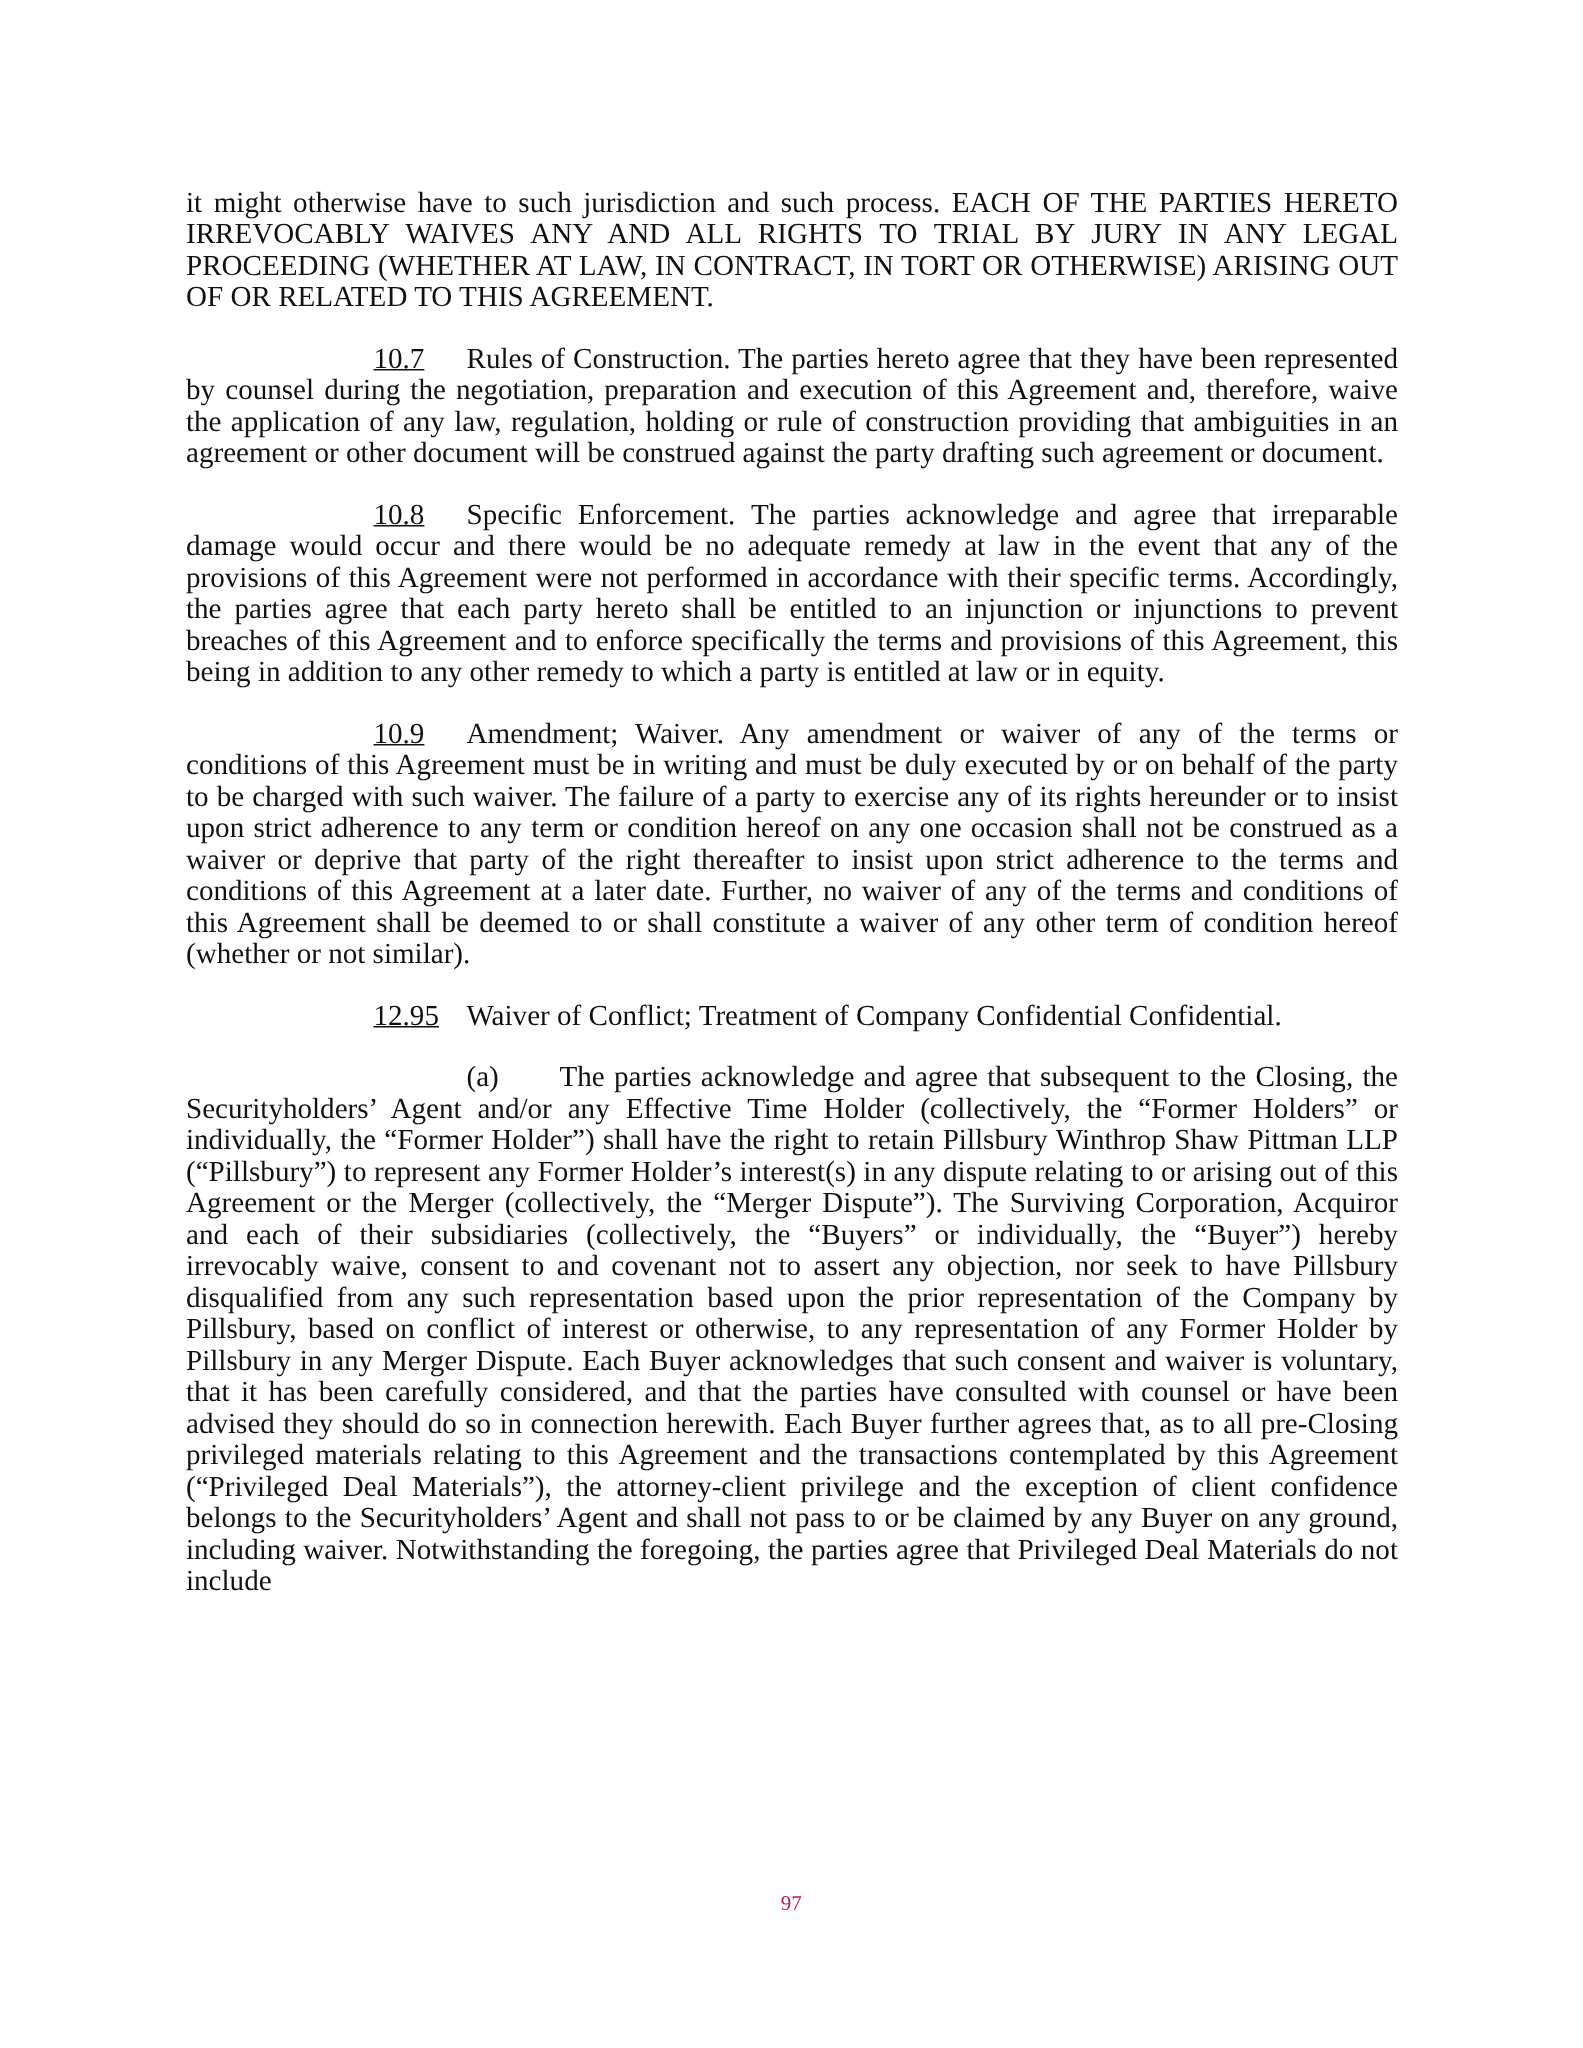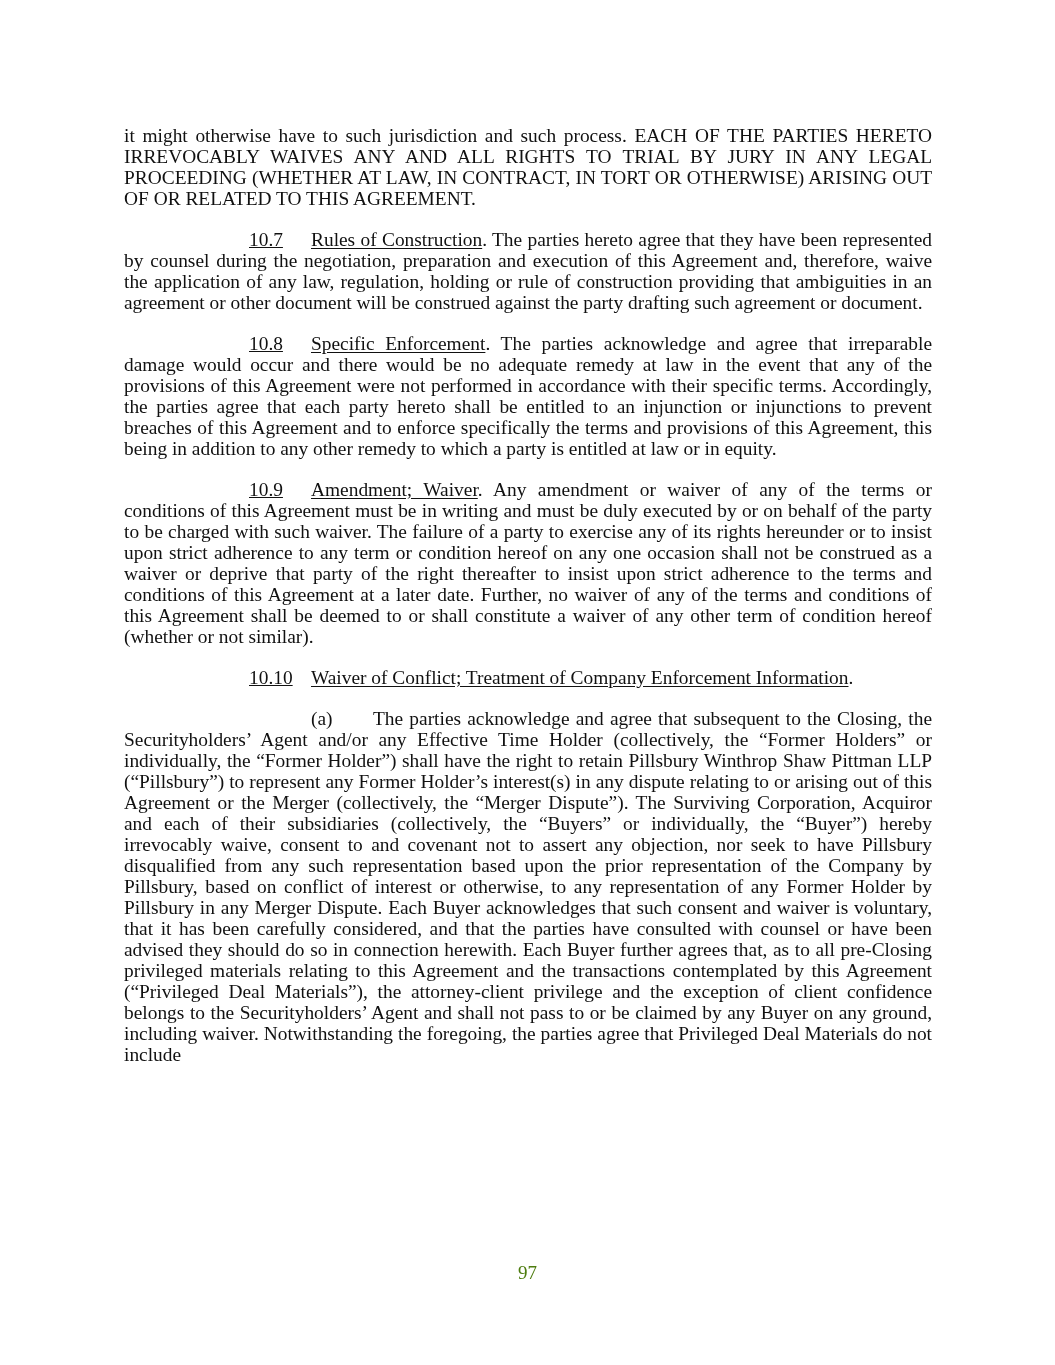--- a/index.html
+++ b/index.html
@@ -13,45 +13,45 @@
       font-size: 19.4px;
       line-height: 21px;
       color: #111111;
     }
     .para { margin: 0 0 20px 0; text-align: justify; text-align-last: left; }
     .para.last { margin-bottom: 0; }
     .indent1 { text-indent: 125px; }
     .indent2 { text-indent: 187px; }
     .secnum { display: inline-block; width: 62px; text-indent: 0; text-decoration: underline; }
     .subnum { display: inline-block; width: 62px; text-indent: 0; }
-    .u { text-decoration: underline; text-underline-offset: 2px; }
+    .u { text-underline-offset: 2px; }
     b { font-weight: normal; }
     .heading-only { margin-bottom: 20px; }
     .page-number {
       position: absolute;
       left: 0; right: 0;
       top: 1262px;
       text-align: center;
       font-family: "Liberation Serif", "DejaVu Serif", serif;
-      font-size: 19px;
-      color: #4d7c0f;
+      font-size: 14px;
+      color: #be185d;
     }
   </style>
 </head>
 <body>
 
 <div class="page">
 
   <p class="para">it might otherwise have to such jurisdiction and such process.  EACH OF THE PARTIES HERETO IRREVOCABLY WAIVES ANY AND ALL RIGHTS TO TRIAL BY JURY IN ANY LEGAL PROCEEDING (WHETHER AT LAW, IN CONTRACT, IN TORT OR OTHERWISE) ARISING OUT OF OR RELATED TO THIS AGREEMENT.</p>
 
   <p class="para indent1"><span class="secnum">10.7</span><span class="u">Rules of Construction</span><span>.  The parties hereto agree that they have been represented by counsel during the negotiation, preparation and execution of this Agreement and, therefore, waive the application of any law, regulation, holding or rule of construction providing that ambiguities in an agreement or other document will be construed against the party drafting such agreement or document.</span></p>
 
   <p class="para indent1"><span class="secnum">10.8</span><span class="u">Specific Enforcement</span><span>.  The parties acknowledge and agree that irreparable damage would occur and there would be no adequate remedy at law in the event that any of the provisions of this Agreement were not performed in accordance with their specific terms. Accordingly, the parties agree that each party hereto shall be entitled to an injunction or injunctions to prevent breaches of this Agreement and to enforce specifically the terms and provisions of this Agreement, this being in addition to any other remedy to which a party is entitled at law or in equity.</span></p>
 
   <p class="para indent1"><span class="secnum">10.9</span><span class="u">Amendment; Waiver</span><span>.  Any amendment or waiver of any of the terms or conditions of this Agreement must be in writing and must be duly executed by or on behalf of the party to be charged with such waiver.  The failure of a party to exercise any of its rights hereunder or to insist upon strict adherence to any term or condition hereof on any one occasion shall not be construed as a waiver or deprive that party of the right thereafter to insist upon strict adherence to the terms and conditions of this Agreement at a later date.  Further, no waiver of any of the terms and conditions of this Agreement shall be deemed to or shall constitute a waiver of any other term of condition hereof (whether or not similar).</span></p>
 
-  <p class="para indent1 heading-only"><span class="secnum">10.10</span><span class="u">Waiver of Conflict; Treatment of Company Enforcement Information</span><span>.</span></p>
+  <p class="para indent1 heading-only"><span class="secnum">12.95</span><span class="u">Waiver of Conflict; Treatment of Company Confidential Confidential</span><span>.</span></p>
 
   <p class="para indent2 last" id="subsection-a"><span class="subnum">(a)</span><span>The parties acknowledge and agree that subsequent to the Closing, the Securityholders’ Agent and/or any Effective Time Holder (collectively, the “</span><b>Former Holders</b><span>” or individually, the “</span><b>Former Holder</b><span>”) shall have the right to retain Pillsbury Winthrop Shaw Pittman LLP (“</span><b>Pillsbury</b><span>”) to represent any Former Holder’s interest(s) in any dispute relating to or arising out of this Agreement or the Merger (collectively, the “</span><b>Merger Dispute</b><span>”).  The Surviving Corporation, Acquiror and each of their subsidiaries (collectively, the “</span><b>Buyers</b><span>” or individually, the “</span><b>Buyer</b><span>”) hereby irrevocably waive, consent to and covenant not to assert any objection, nor seek to have Pillsbury disqualified from any such representation based upon the prior representation of the Company by Pillsbury, based on conflict of interest or otherwise, to any representation of any Former Holder by Pillsbury in any Merger Dispute.  Each Buyer acknowledges that such consent and waiver is voluntary, that it has been carefully considered, and that the parties have consulted with counsel or have been advised they should do so in connection herewith.  Each Buyer further agrees that, as to all pre-Closing privileged materials relating to this Agreement and the transactions contemplated by this Agreement (“</span><b>Privileged Deal Materials</b><span>”), the attorney-client privilege and the exception of client confidence belongs to the Securityholders’ Agent and shall not pass to or be claimed by any Buyer on any ground, including waiver. Notwithstanding the foregoing, the parties agree that Privileged Deal Materials do not include</span></p>
 
 </div>
 
 <div class="page-number">97</div>
 
 </body></html>

